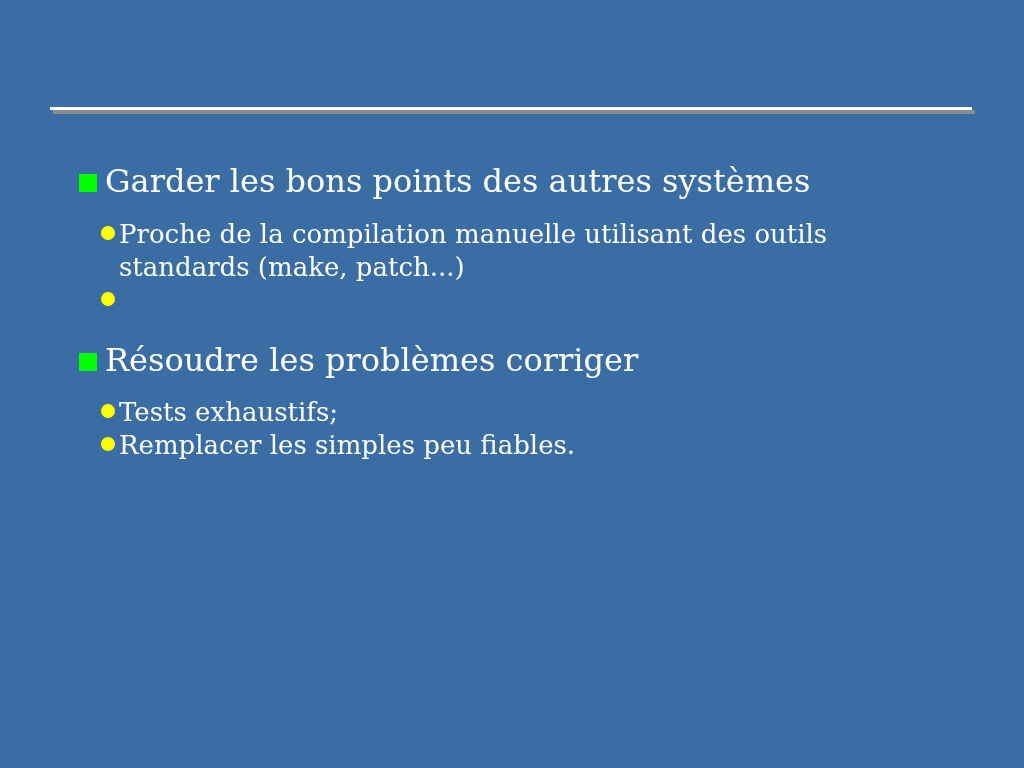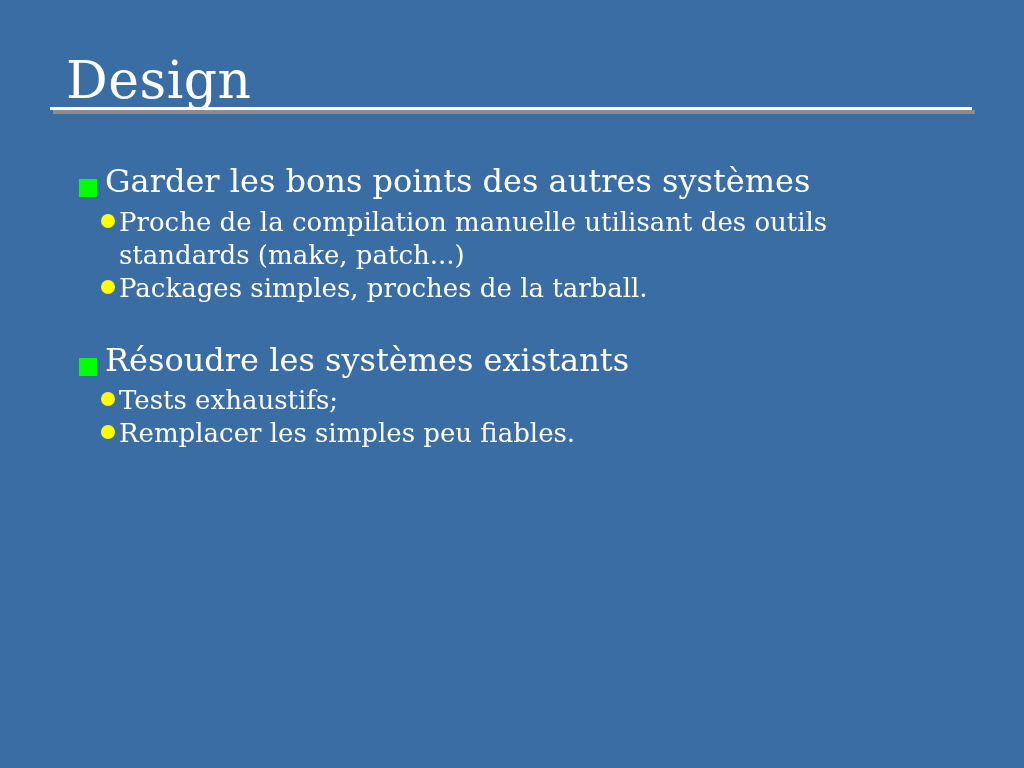--- a/index.html
+++ b/index.html
@@ -41,36 +41,37 @@
     top: 110px;
     width: 922px;
     height: 4px;
     background: var(--rule-shadow, #8C8C8C);
   }
   .section-heading {
     position: absolute;
     left: 79px;
     width: 900px;
     display: flex;
-    align-items: center;
+    align-items: flex-start;
     font-size: 32px;
     line-height: 40px;
   }
   .heading-bullet {
     flex: none;
     width: 18px;
     height: 18px;
     margin-top: 13px;
     margin-right: 8px;
     background: var(--heading-bullet, #00FF00);
   }
   .section-items {
     position: absolute;
     left: 101px;
     width: 860px;
+    margin-top: 12px;
   }
   .bullet-item {
     display: flex;
     align-items: flex-start;
     font-size: 26px;
     line-height: 33px;
   }
   .item-bullet {
     flex: none;
     width: 14px;
@@ -87,45 +88,43 @@
   #sec1-heading { top: 161px; }
   #sec1-items   { top: 206px; }
   #sec2-heading { top: 340px; }
   #sec2-items   { top: 384px; }
 </style>
 </head>
 <body>
 
 <div class="slide">
 
-  <h1 class="slide-title">Design</h1>
 
   <div class="title-rule-shadow"></div>
   <div class="title-rule"></div>
 
   <div class="section-heading" id="sec1-heading">
     <span class="heading-bullet"></span>
     <span class="section-heading-text">Garder les bons points des autres systèmes</span>
   </div>
 
   <div class="section-items" id="sec1-items">
     <div class="bullet-item">
       <span class="item-bullet"></span>
       <span class="bullet-item-text">Proche de la compilation manuelle utilisant des outils
 standards (make, patch...)</span>
     </div>
     <div class="bullet-item">
       <span class="item-bullet"></span>
-      <span class="bullet-item-text">Packages simples, proches de la tarball.</span>
     </div>
   </div>
 
   <div class="section-heading" id="sec2-heading">
     <span class="heading-bullet"></span>
-    <span class="section-heading-text">Résoudre les systèmes existants</span>
+    <span class="section-heading-text">Résoudre les problèmes corriger</span>
   </div>
 
   <div class="section-items" id="sec2-items">
     <div class="bullet-item">
       <span class="item-bullet"></span>
       <span class="bullet-item-text">Tests exhaustifs;</span>
     </div>
     <div class="bullet-item">
       <span class="item-bullet"></span>
       <span class="bullet-item-text">Remplacer les simples peu fiables.</span>

